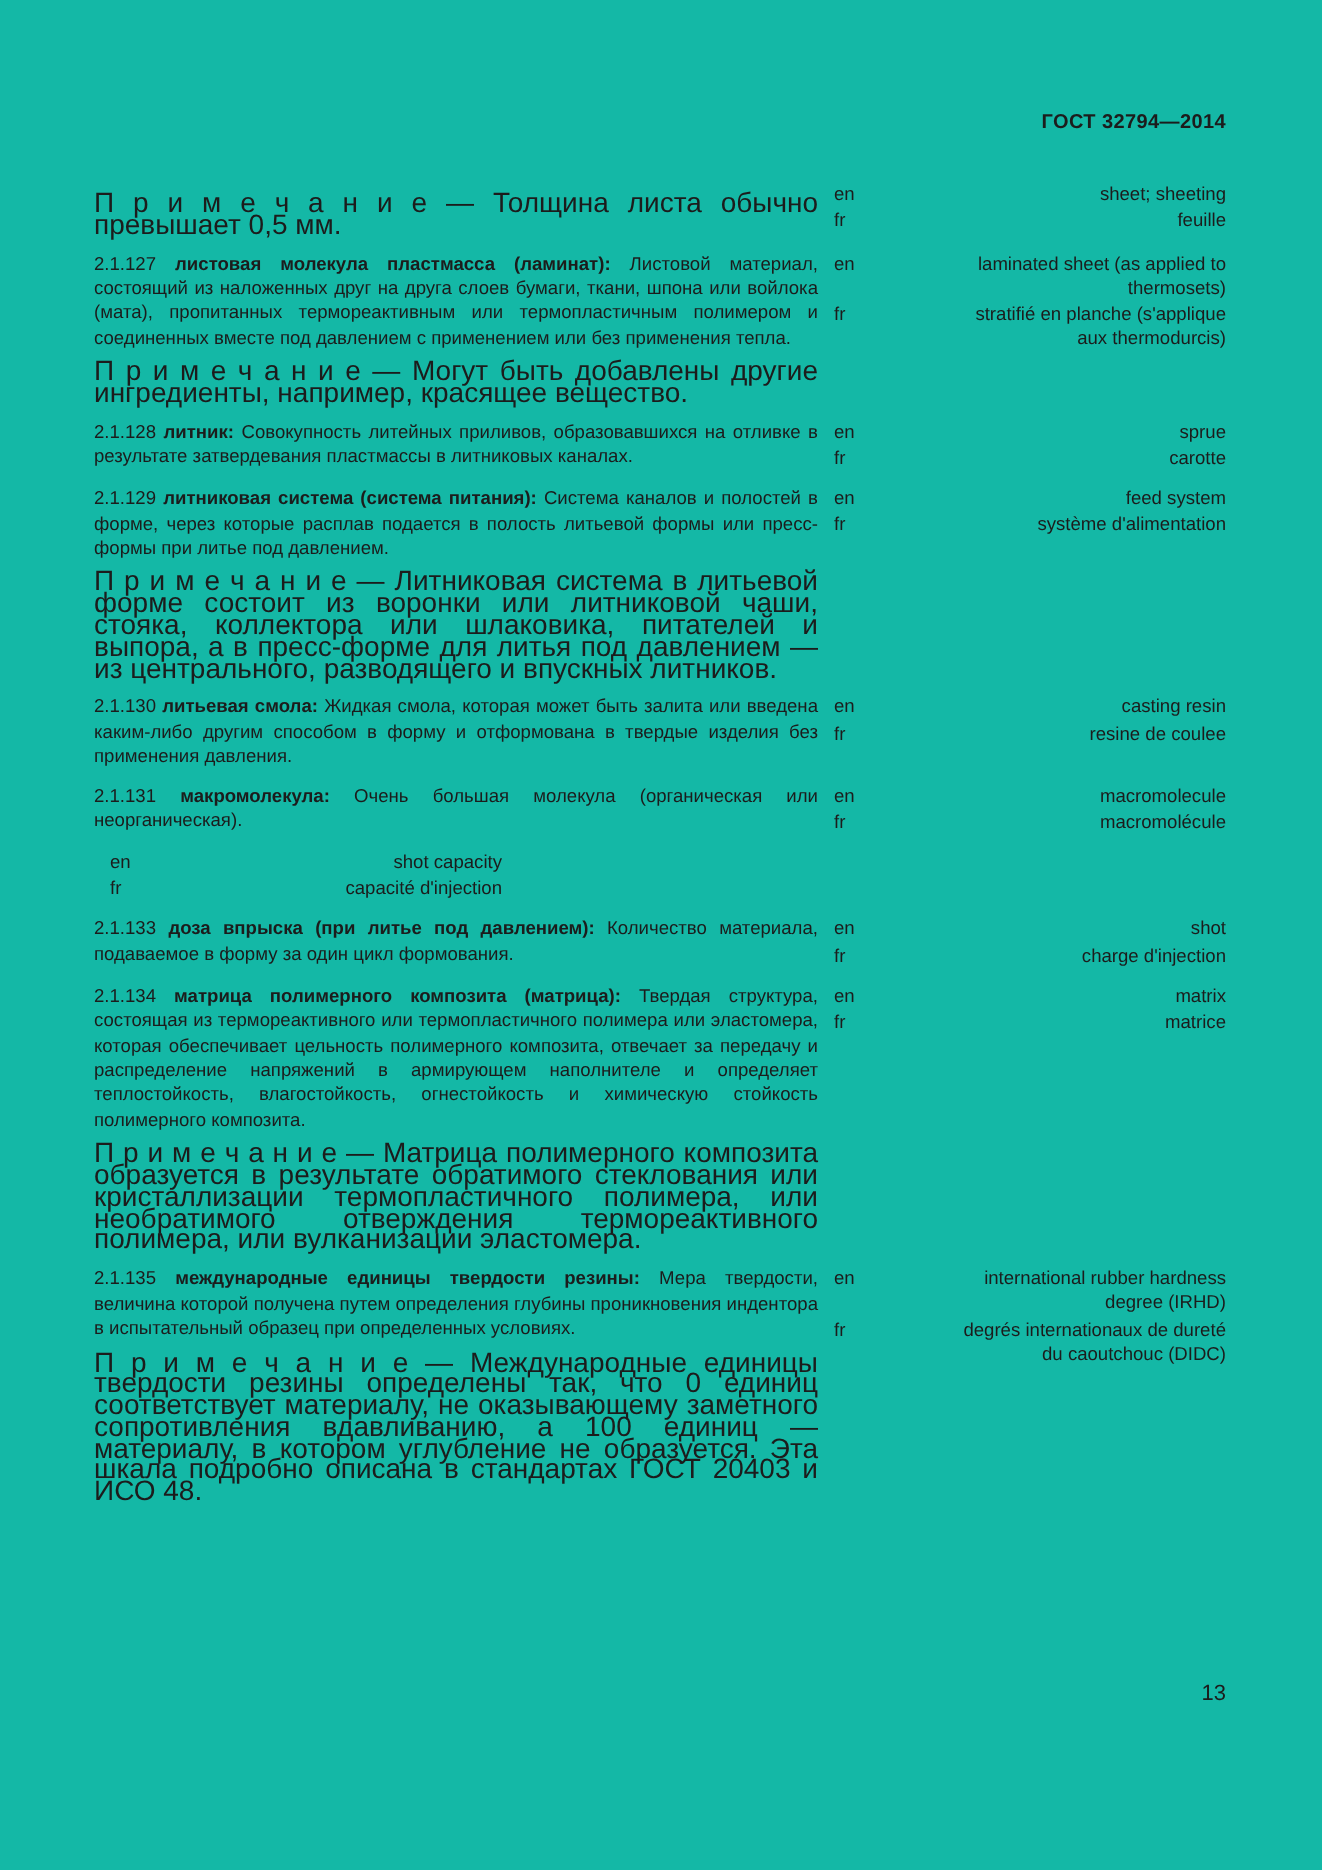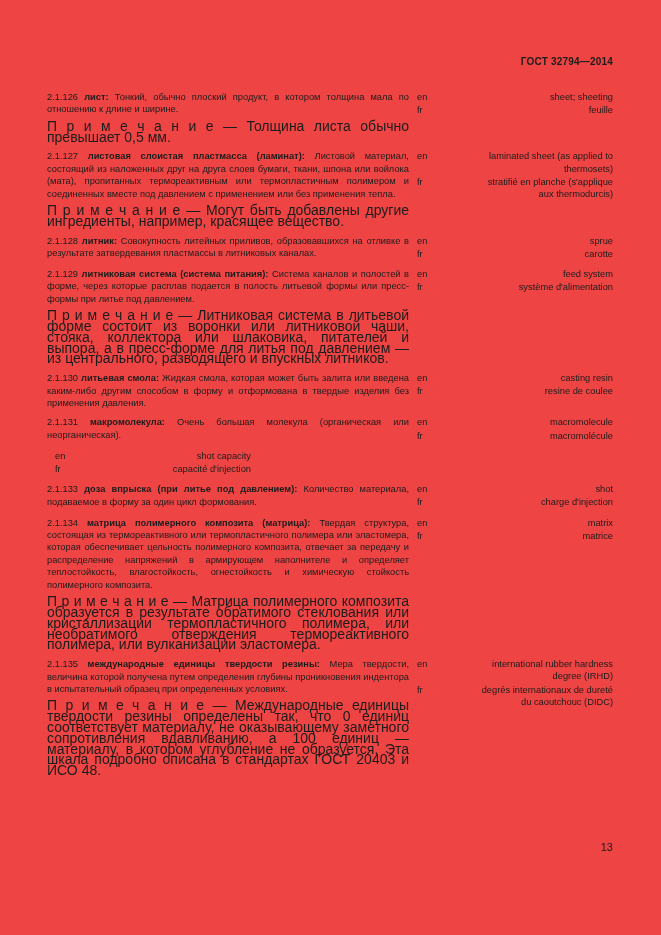--- a/index.html
+++ b/index.html
@@ -1,19 +1,19 @@
 <!DOCTYPE html>
 <html lang="ru"><head>
 <meta charset="utf-8">
 <style>
   html,body { margin:0; padding:0; background:#e8e8e8; }
   .page {
     position:relative;
     width:661px; height:935px;
-    background:#ef4444;
+    background:#14b8a6;
     font-family:"Liberation Sans", sans-serif;
     color:#1c1c1c;
     overflow:hidden;
     margin:0 auto;
   }
   .gost-header {
     position:absolute; top:56px; right:48px;
     font-size:10px; font-weight:bold; letter-spacing:.2px;
   }
   .content {
@@ -40,37 +40,36 @@
   }
 </style>
 </head>
 <body>
 
 <div class="page">
   <div class="gost-header">ГОСТ 32794—2014</div>
   <div class="content">
       <div class="entry">
         <div class="entry-main">
-          <p class="def"><span class="num">2.1.126</span> <b class="term">лист:</b> <span class="deftext">Тонкий, обычно плоский продукт, в котором толщина мала по отношению к длине и ширине.</span></p>
           <p class="note"><span class="note-label">П р и м е ч а н и е  —</span> <span class="note-text">Толщина листа обычно превышает 0,5 мм.</span></p>
         </div>
         <div class="entry-trans">
           <div class="trans-row">
             <span class="lang">en</span>
             <span class="trans-text">sheet; sheeting</span>
           </div>
           <div class="trans-row">
             <span class="lang">fr</span>
             <span class="trans-text">feuille</span>
           </div>
         </div>
       </div>
       <div class="entry">
         <div class="entry-main">
-          <p class="def"><span class="num">2.1.127</span> <b class="term">листовая слоистая пластмасса (ламинат):</b> <span class="deftext">Листовой материал, состоящий из наложенных друг на друга слоев бумаги, ткани, шпона или войлока (мата), пропитанных термореактивным или термопластичным полимером и соединенных вместе под давлением с применением или без применения тепла.</span></p>
+          <p class="def"><span class="num">2.1.127</span> <b class="term">листовая молекула пластмасса (ламинат):</b> <span class="deftext">Листовой материал, состоящий из наложенных друг на друга слоев бумаги, ткани, шпона или войлока (мата), пропитанных термореактивным или термопластичным полимером и соединенных вместе под давлением с применением или без применения тепла.</span></p>
           <p class="note"><span class="note-label">П р и м е ч а н и е  —</span> <span class="note-text">Могут быть добавлены другие ингредиенты, например, красящее вещество.</span></p>
         </div>
         <div class="entry-trans">
           <div class="trans-row">
             <span class="lang">en</span>
             <span class="trans-text">laminated sheet (as applied to thermosets)</span>
           </div>
           <div class="trans-row">
             <span class="lang">fr</span>
             <span class="trans-text">stratifié en planche (s'applique aux thermodurcis)</span>

